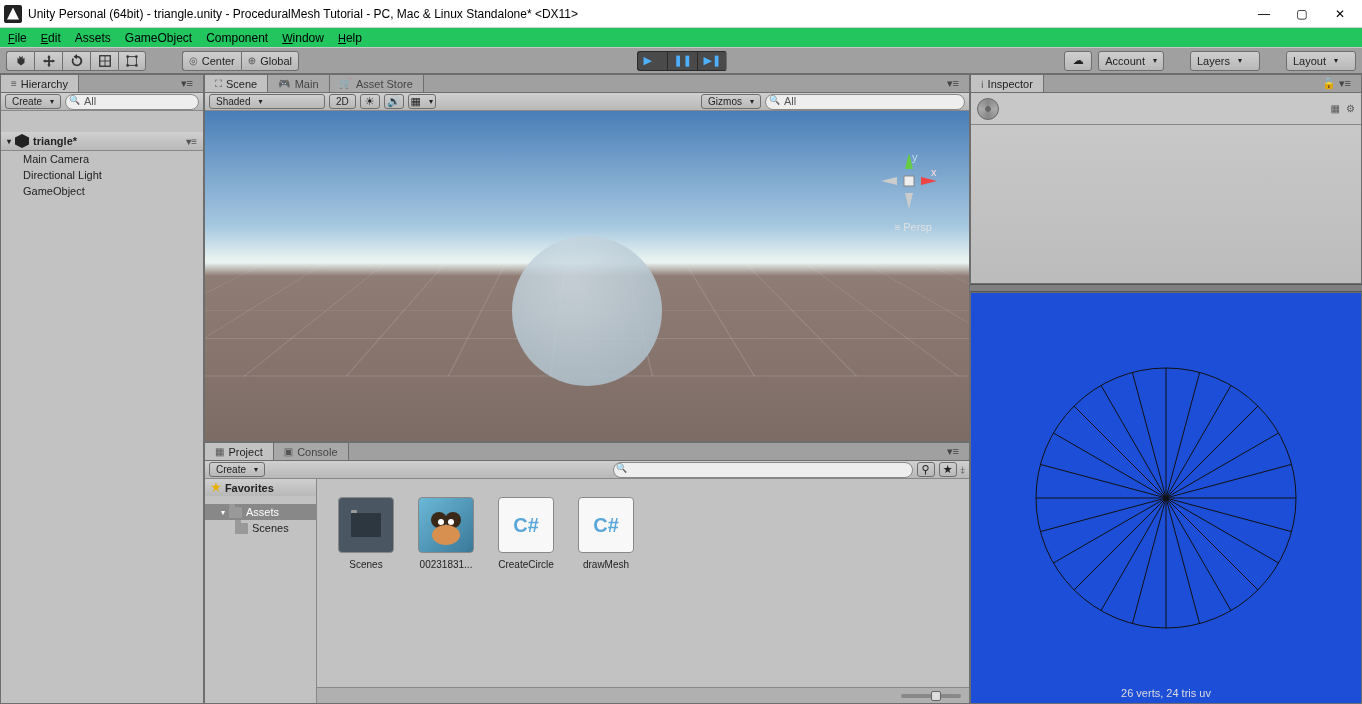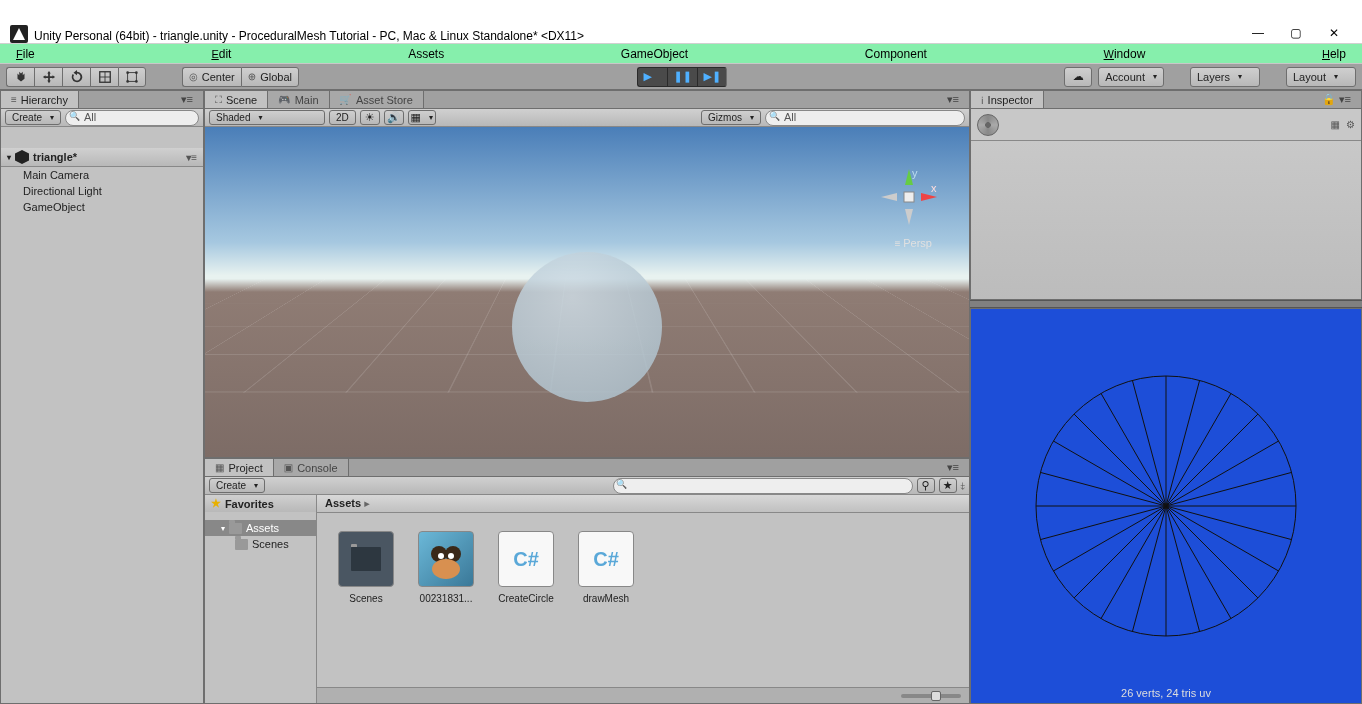--- a/index.html
+++ b/index.html
@@ -1,23 +1,23 @@
 <!DOCTYPE html>
 <html><head>
 <meta charset="utf-8">
 <style>
 * { margin:0; padding:0; box-sizing:border-box; font-family:"Segoe UI",Tahoma,sans-serif; font-size:11px; user-select:none; }
 body { width:1362px; height:704px; background:#a0a0a0; overflow:hidden; display:flex; flex-direction:column; }
-.titlebar { height:44px; background:#fff; display:flex; align-items:flex-end; padding:0 10px; border-bottom:1px solid #d0d0d0; }
+.titlebar { height:28px; background:#fff; display:flex; align-items:center; padding:0 4px; border-bottom:1px solid #d0d0d0; }
 .titlebar .logo { width:18px; height:18px; background:#222; margin-right:6px; border-radius:2px; position:relative; }
 .titlebar .logo::before { content:""; position:absolute; inset:3px; background:#fff; clip-path:polygon(50% 0,100% 100%,0 100%); }
 .titlebar .title { flex:1; color:#000; font-size:12px; }
 .titlebar .winbtns { display:flex; gap:18px; margin-right:8px; }
 .titlebar .winbtn { width:20px; height:20px; display:flex; align-items:center; justify-content:center; font-size:12px; color:#000; }
-.menubar { height:20px; background:#86efac; display:flex; align-items:center; padding:2px 16px; gap:14px; border-bottom:1px solid #c8c8c8;justify-content:space-between; }
+.menubar { height:20px; background:#22c55e; display:flex; align-items:center; padding:2px 8px; gap:14px; border-bottom:1px solid #c8c8c8; }
 .menubar span { color:#000; font-size:12px; }
 .menubar span u { text-decoration:underline; }
 .toolbar { height:26px; background:#a0a0a0; display:flex; align-items:center; padding:2px 6px; gap:6px; border-bottom:1px solid #6e6e6e; }
 .btn { height:20px; background:linear-gradient(#cfcfcf,#b8b8b8); border:1px solid #6e6e6e; border-radius:3px; display:flex; align-items:center; padding:0 6px; color:#222; font-size:11px; gap:4px; }
 .btn.icon { width:28px; justify-content:center; padding:0; }
 .btn.dark { background:#4a4a4a; border-color:#2a2a2a; color:#4fb0ff; width:30px; }
 .btn-group { display:flex; }
 .btn-group .btn { border-radius:0; border-right:none; }
 .btn-group .btn:first-child { border-radius:3px 0 0 3px; }
 .btn-group .btn:last-child { border-radius:0 3px 3px 0; border-right:1px solid #6e6e6e; }
@@ -278,21 +278,20 @@
               <span style="font-size:8px">▾</span>
               <span class="folder-icon"></span>
               <span>Assets</span>
             </div>
           <div class="tree-item" style="padding-left:30px">
               <span class="folder-icon"></span>
               <span>Scenes</span>
             </div>
         </div>
         <div class="project-content">
-          <div class="breadcrumb"><span>Assets</span> <span style="font-weight:normal;color:#666">▸</span></div>
           <div class="assets-grid">
             <div class="asset">
               <div class="asset-thumb folder">
                   <span class="folder-icon" style="width:30px;height:24px;background:#2d3740"></span>
                 </div>
               <div class="asset-label">Scenes</div>
             </div>
             <div class="asset">
               <div class="asset-thumb img1">
                 <svg width="50" height="50" viewBox="0 0 50 50">

